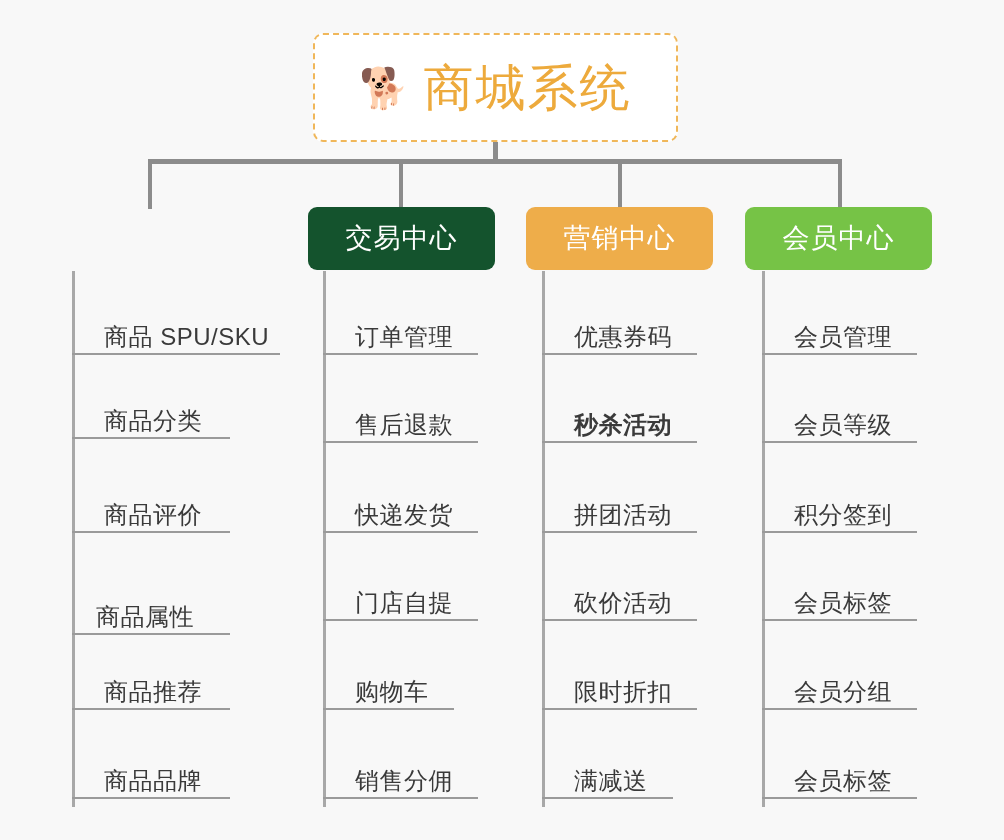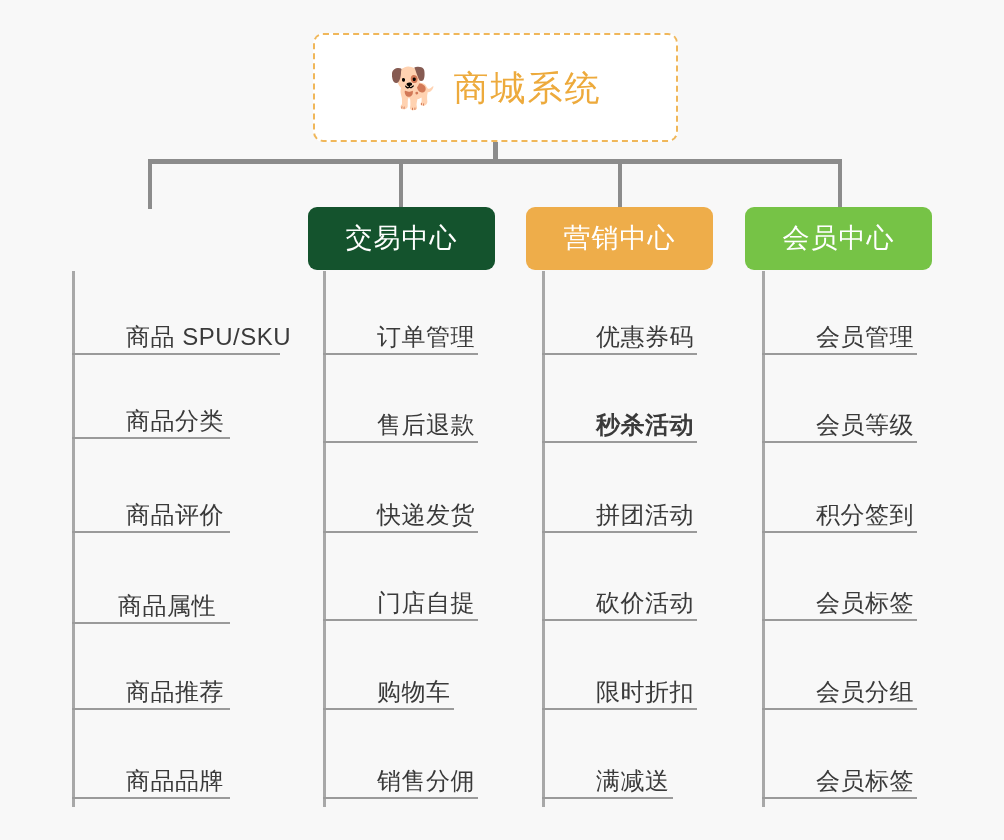--- a/index.html
+++ b/index.html
@@ -35,21 +35,21 @@
     align-items: center;
     justify-content: center;
     gap: 14px;
   }
   .root-emoji {
     font-size: 40px;
     line-height: 1;
     display: block;
   }
   .root-title {
-    font-size: 35px;
+    font-size: 50px;
     color: #edaa3c;
     letter-spacing: 2px;
     line-height: 1;
     white-space: nowrap;
   }
 
   
   .conn {
     position: absolute;
     background: #8c8c8c;
@@ -95,21 +95,20 @@
     height: 84px;
     padding-left: 32px;
     padding-bottom: 2px;
   }
   .leaf-label {
     font-size: 24px;
     color: #3a3a3a;
     line-height: 1.15;
     white-space: nowrap;
     letter-spacing: 0.5px;
-    margin-left: 22px;
   }
 </style>
 </head>
 <body style="background: rgb(248, 248, 248);">
 
 <div id="diagram">
 
   <div class="root-node" style="border-color: rgb(240, 183, 90); background: rgb(255, 255, 255);">
     <span class="root-emoji">🐕</span>
     <span class="root-title" style="color: rgb(237, 170, 60);">商城系统</span>
@@ -138,21 +137,21 @@
     <div class="spine" style="height:536px;"></div>
     <div class="leaf" style="top:0px; width:208px;">
       <span class="leaf-label">商品 SPU/SKU</span>
     </div>
     <div class="leaf" style="top:84px; width:158px;">
       <span class="leaf-label">商品分类</span>
     </div>
     <div class="leaf" style="top:178px; width:158px;">
       <span class="leaf-label">商品评价</span>
     </div>
-    <div class="leaf" style="top:269px; width:158px;padding-left:24px;">
+    <div class="leaf" style="top:280px; width:158px;padding-left:24px;">
       <span class="leaf-label">商品属性</span>
     </div>
     <div class="leaf" style="top:355px; width:158px;">
       <span class="leaf-label">商品推荐</span>
     </div>
     <div class="leaf" style="top:444px; width:158px;">
       <span class="leaf-label">商品品牌</span>
     </div>
   </div>
 

